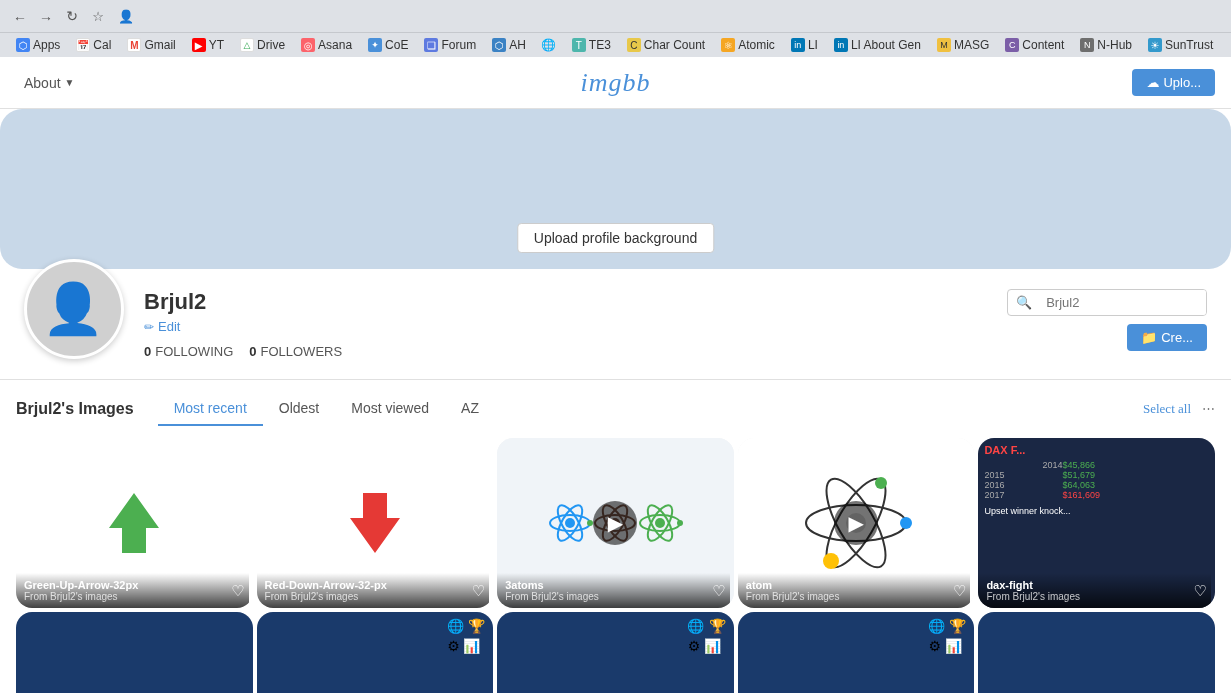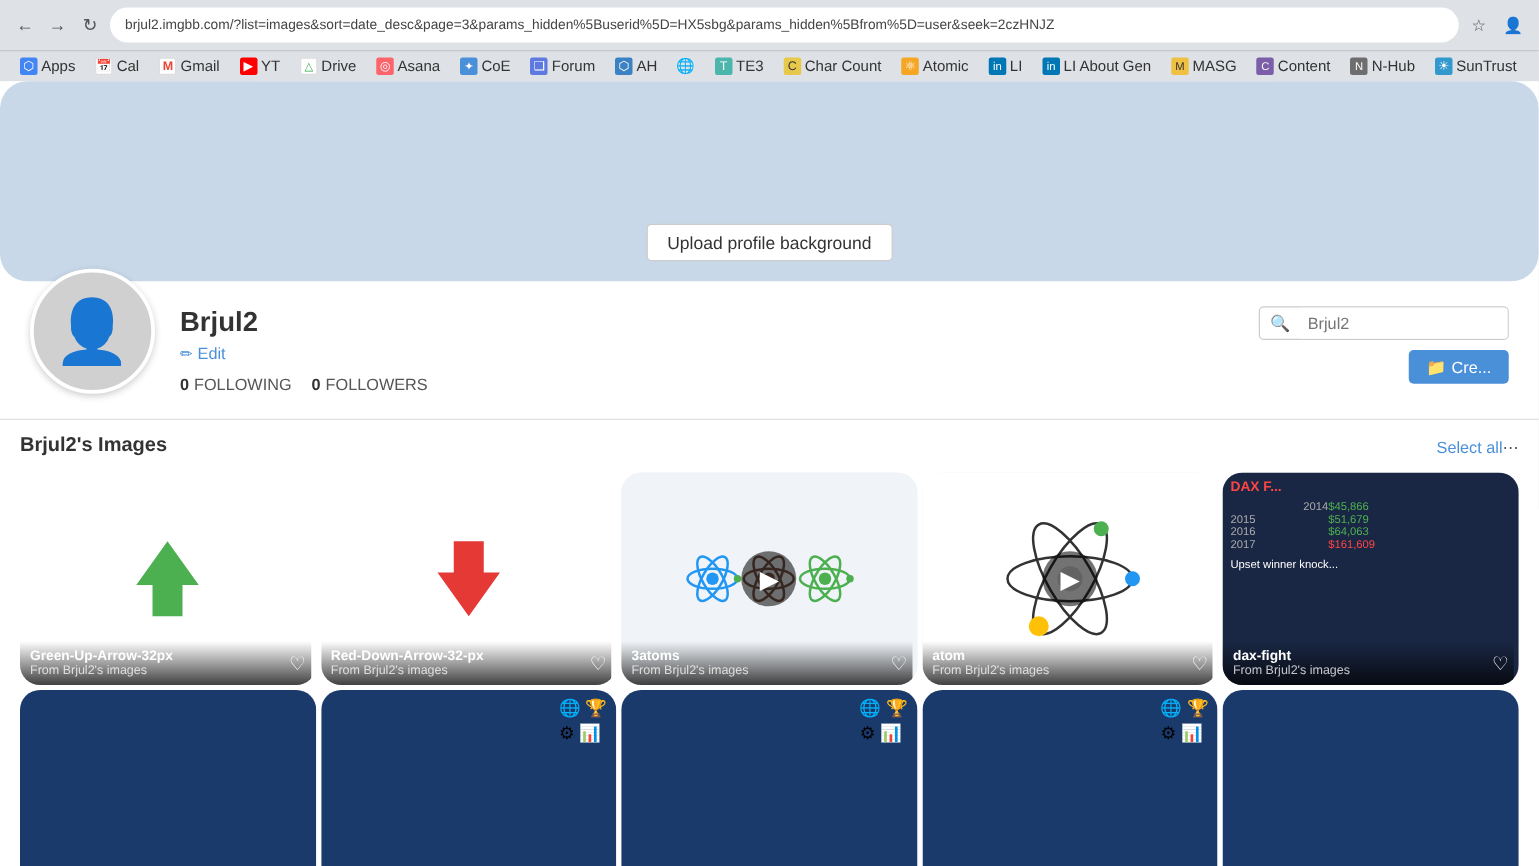--- a/index.html
+++ b/index.html
@@ -68,21 +68,21 @@
     .create-btn { background: #4a90d9; color: white; border: none; padding: 6px 14px; border-radius: 4px; cursor: pointer; font-size: 13px; display: flex; align-items: center; gap: 4px; }
 
     
     .images-section { padding: 0 16px; }
     .images-header { display: flex; align-items: center; justify-content: space-between; padding: 12px 0; }
     .images-title { font-size: 16px; font-weight: bold; color: #333; }
     .tabs { display: flex; gap: 0; }
     .tab { padding: 8px 16px; cursor: pointer; font-size: 14px; color: #555; border-bottom: 2px solid transparent; }
     .tab.active { color: #4a90d9; border-bottom: 2px solid #4a90d9; }
     .select-all-btn { font-size: 13px; color: #4a90d9; cursor: pointer; }
-    .header-right { display: flex; align-items: center; gap: 0; }
+    .header-right { display: flex; align-items: center; gap: 11px; font-family: Liberation Serif, serif; }
 
     
     .image-grid { display: grid; grid-template-columns: repeat(5, 1fr); gap: 4px; }
     .image-card { background: #f5f5f5; border-radius: 16px; overflow: hidden; position: relative; cursor: pointer; }
     .img-placeholder { width: 100%; height: 170px; display: flex; align-items: center; justify-content: center; background: #f0f0f0; font-size: 48px; }
 
     .card-info { position: absolute; bottom: 0; left: 0; right: 4px; background: linear-gradient(transparent, rgba(0,0,0,0.75)); padding: 6px 8px 6px; }
     .card-info-title { color: white; font-size: 11px; font-weight: bold; white-space: nowrap; overflow: hidden; text-overflow: ellipsis; }
     .card-info-sub { color: rgba(255,255,255,0.75); font-size: 10px; }
     .card-heart { position: absolute; bottom: 8px; right: 8px; color: white; font-size: 15px; cursor: pointer; }
@@ -90,23 +90,20 @@
     .relative { position: relative; }
   </style>
 </head>
 <body>
 
 <div class="browser-chrome">
   <div class="browser-nav">
     <button class="nav-btn">←</button>
     <button class="nav-btn">→</button>
     <button class="nav-btn">↻</button>
-    <div class="address-bar">
-      <span class="address-text">brjul2.imgbb.com/?list=images&amp;sort=date_desc&amp;page=3&amp;params_hidden%5Buserid%5D=HX5sbg&amp;params_hidden%5Bfrom%5D=user&amp;seek=2czHNJZ</span>
-    </div>
     <div class="browser-icons">
       <div class="browser-icon">☆</div>
       <div class="browser-icon">👤</div>
     </div>
   </div>
   <div class="bookmarks-bar">
     <div class="bookmark-item">
       <div class="bookmark-icon bm-apps">⬡</div>
       <span>Apps</span>
     </div>
@@ -179,20 +176,35 @@
     </div>
     <div class="bookmark-item">
       <div class="bookmark-icon bm-sun" style="font-size:10px;">☀</div>
       <span>SunTrust</span>
     </div>
   </div>
 </div>
 
 <div class="site-wrapper">
 
+  <div class="top-nav" style="position:relative;">
+    <div class="top-nav-left">
+      <div class="about-menu">
+        <span>About</span>
+        <span style="font-size:10px;">▼</span>
+      </div>
+    </div>
+    <div class="logo">imgbb</div>
+    <div class="top-nav-right">
+      <button class="upload-btn-top">
+        <span>☁</span>
+        <span>Uplo...</span>
+      </button>
+    </div>
+  </div>
 
   <div class="profile-bg">
     <button class="upload-bg-btn">Upload profile background</button>
   </div>
 
   <div class="profile-section">
     <div class="avatar">
       <span class="avatar-icon">👤</span>
     </div>
     <div class="profile-info">
@@ -221,20 +233,26 @@
         <span>📁</span>
         <span>Cre...</span>
       </button>
     </div>
   </div>
 
   <div class="images-section">
     <div class="images-header">
       <div style="display:flex;align-items:center;gap:24px;">
         <span class="images-title">Brjul2's Images</span>
+        <div class="tabs">
+          <div class="tab active">Most recent</div>
+          <div class="tab">Oldest</div>
+          <div class="tab">Most viewed</div>
+          <div class="tab">AZ</div>
+        </div>
       </div>
       <div class="header-right">
         <span class="select-all-btn">Select all</span>
         <span style="cursor:pointer;color:#555;">⋯</span>
       </div>
     </div>
 
     <div class="image-grid">
 
       <div class="image-card relative">

